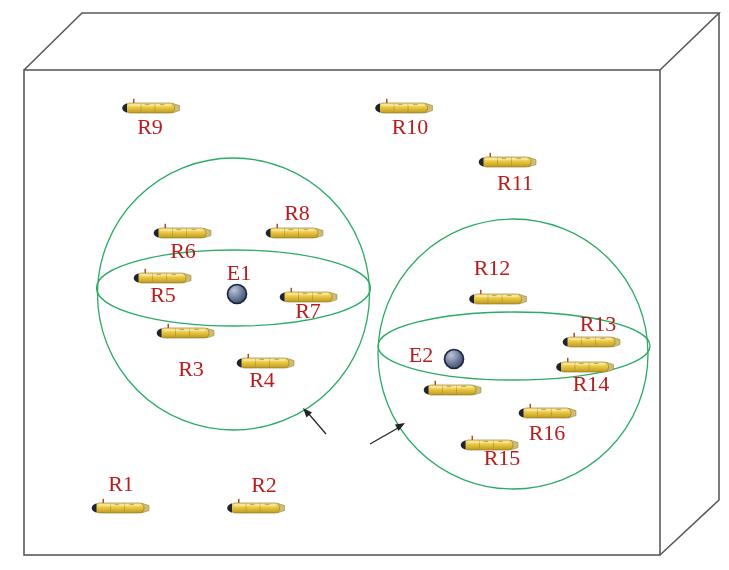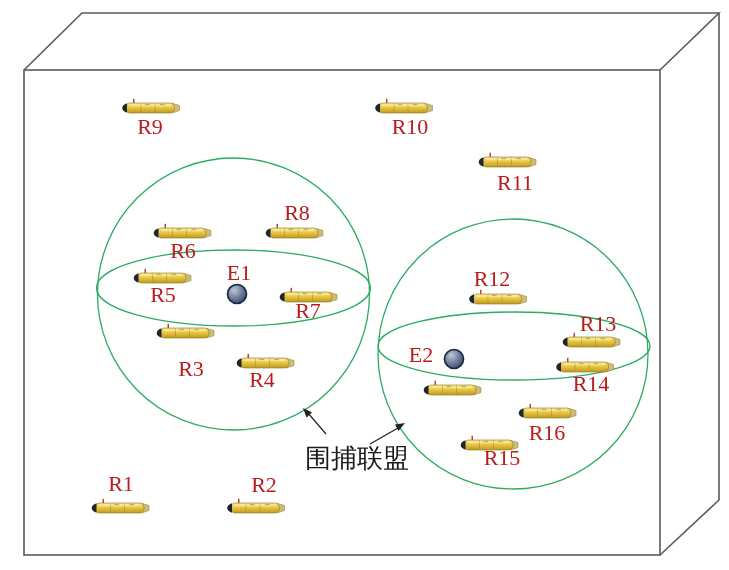--- a/index.html
+++ b/index.html
@@ -124,33 +124,32 @@
         <use href="#auv-icon" x="518.5" y="403"></use>
         <use href="#auv-icon" x="423.5" y="380"></use>
       </g>
     <g id="evaders-layer">
         <use href="#ball-icon" x="237" y="294"></use>
         <use href="#ball-icon" x="454" y="359"></use>
       </g>
   </svg>
 
   <div id="labels-layer">
-    <span class="annotation-lbl" style="left:357px; top:459px;">围捕联盟</span>
   <span class="lbl" style="left: 121px; top: 484px; text-align: right;">R1</span>
       <span class="lbl" style="left: 264px; top: 485px;">R2</span>
       <span class="lbl" style="left: 191px; top: 350px; margin-top: 19px;">R3</span>
       <span class="lbl" style="left: 262px; top: 380px;">R4</span>
       <span class="lbl" style="left: 163px; top: 295px;">R5</span>
       <span class="lbl" style="left: 183px; top: 251px;">R6</span>
       <span class="lbl" style="left: 308px; top: 311px;">R7</span>
       <span class="lbl" style="left: 297px; top: 213px;">R8</span>
       <span class="lbl" style="left: 150px; top: 127px;">R9</span>
       <span class="lbl" style="left: 410px; top: 127px;">R10</span>
       <span class="lbl" style="left: 515px; top: 183px;">R11</span>
-      <span class="lbl" style="left: 492px; top: 279px;">R12</span>
+      <span class="lbl" style="left: 492px; top: 268px;">R12</span>
       <span class="lbl" style="left: 598px; top: 324px;">R13</span>
       <span class="lbl" style="left: 591px; top: 384px;">R14</span>
       <span class="lbl" style="left: 502px; top: 458px;">R15</span>
       <span class="lbl" style="left: 547px; top: 433px;">R16</span>
       <span class="lbl" style="left: 239px; top: 273px;">E1</span>
       <span class="lbl" style="left: 421px; top: 355px;">E2</span>
     </div>
 
 </div>
 

